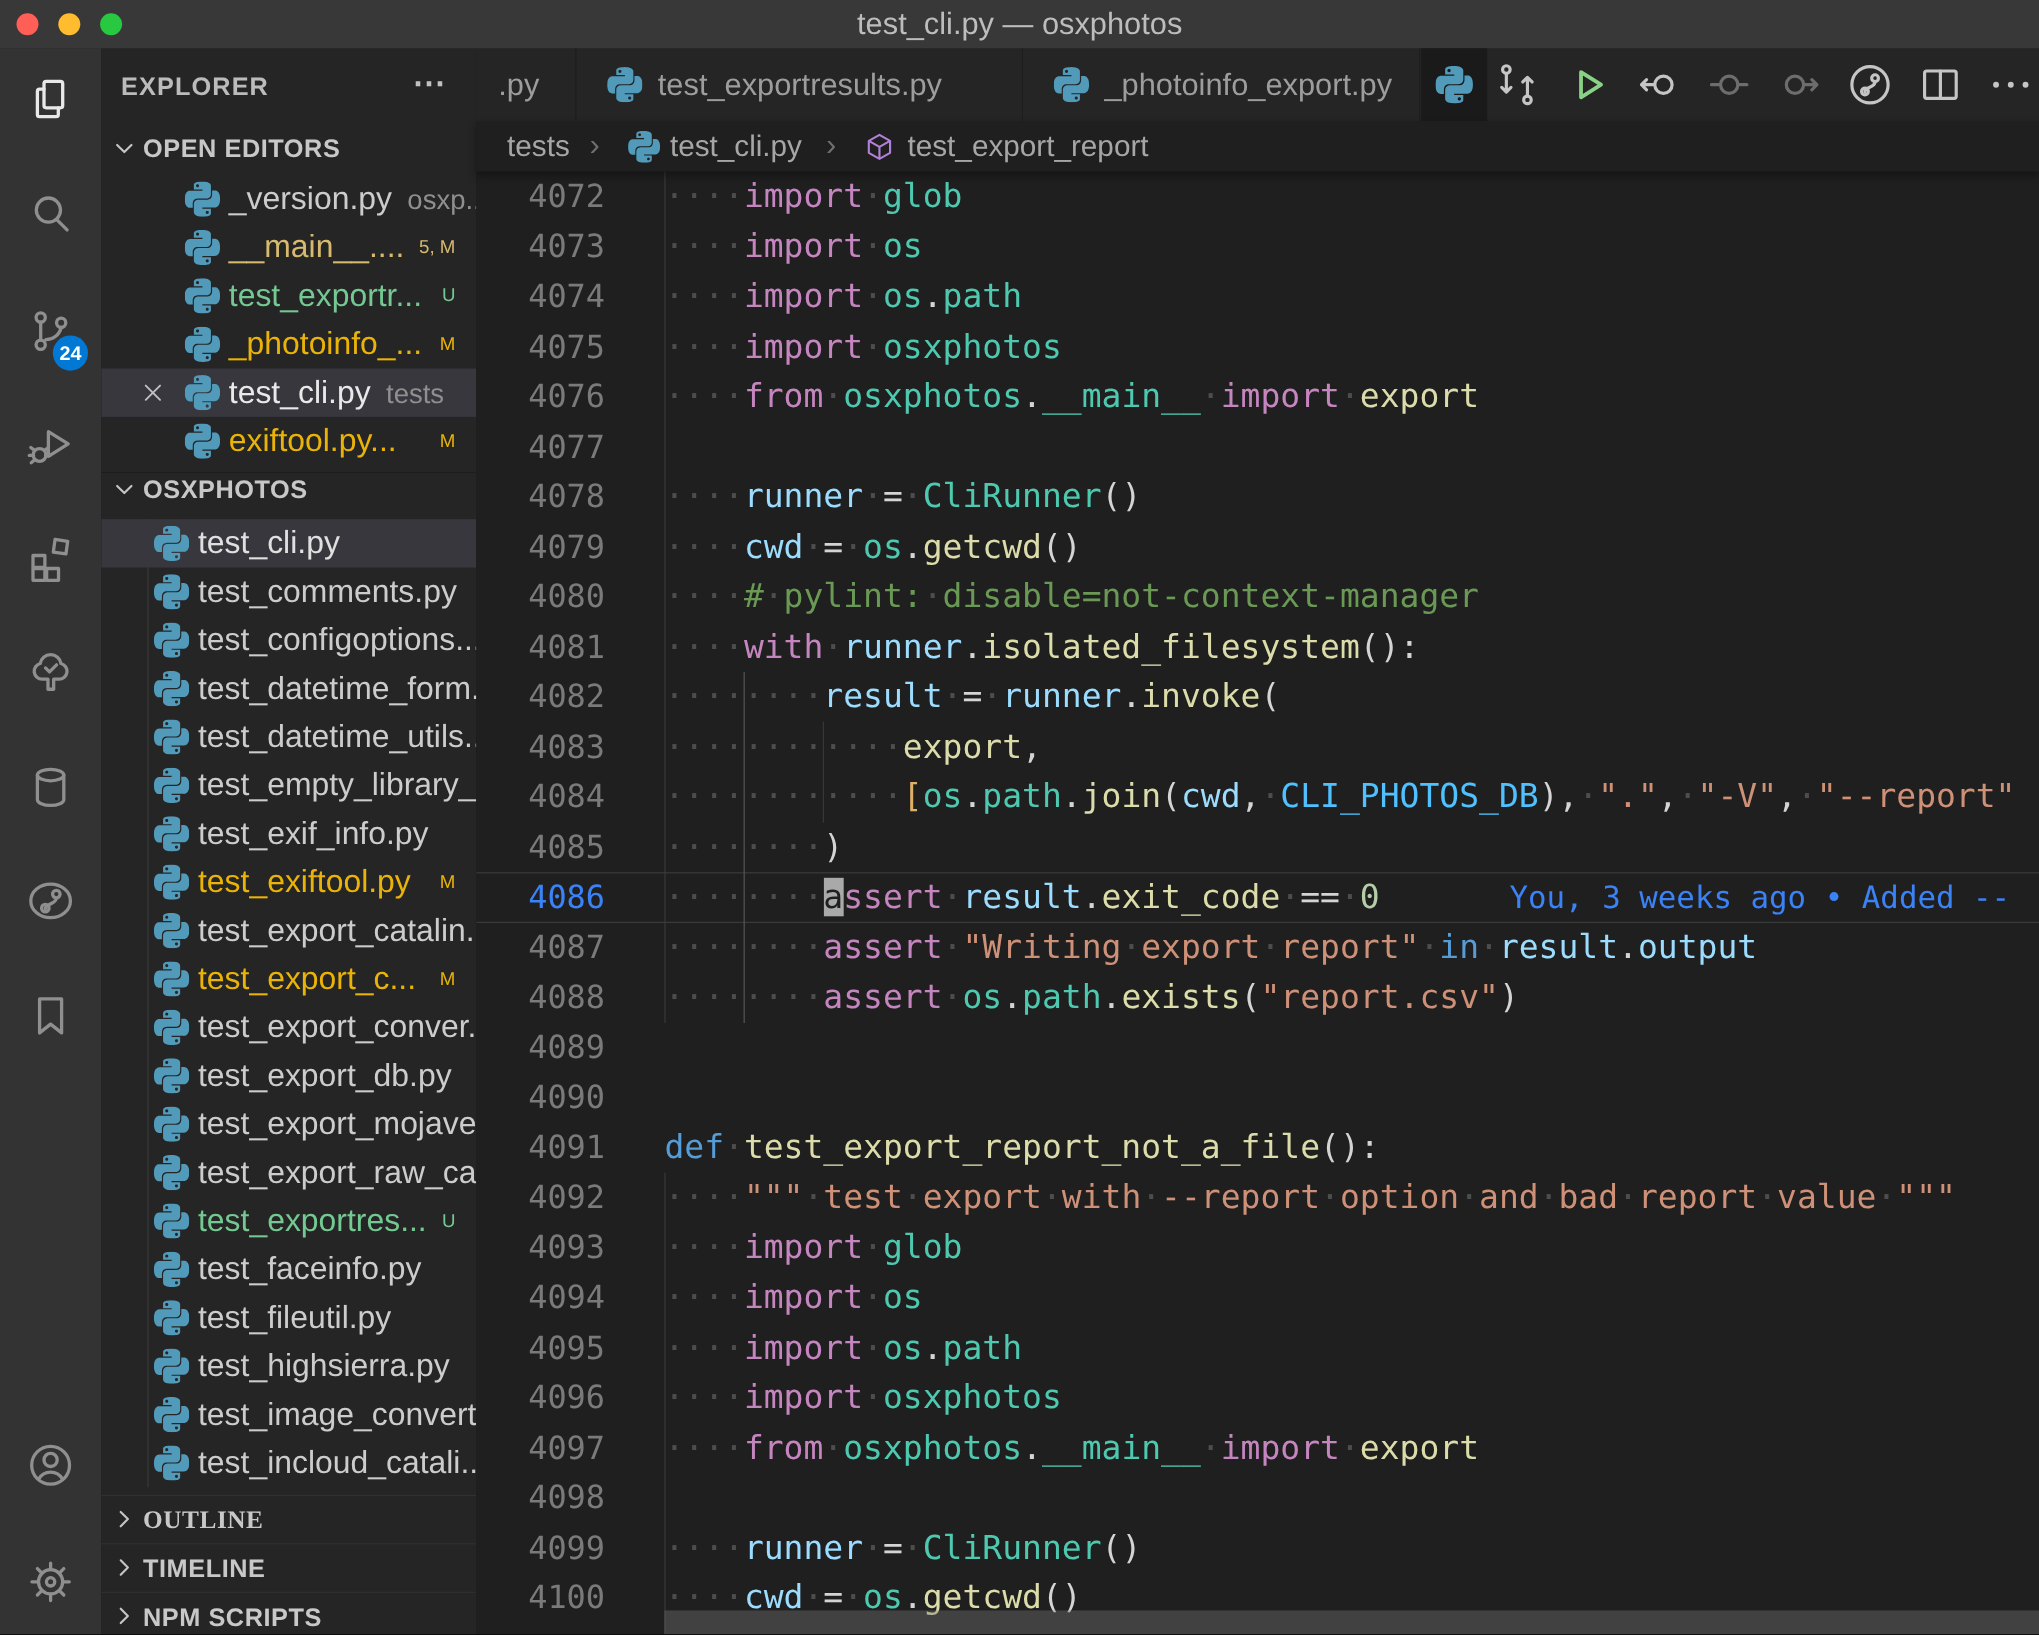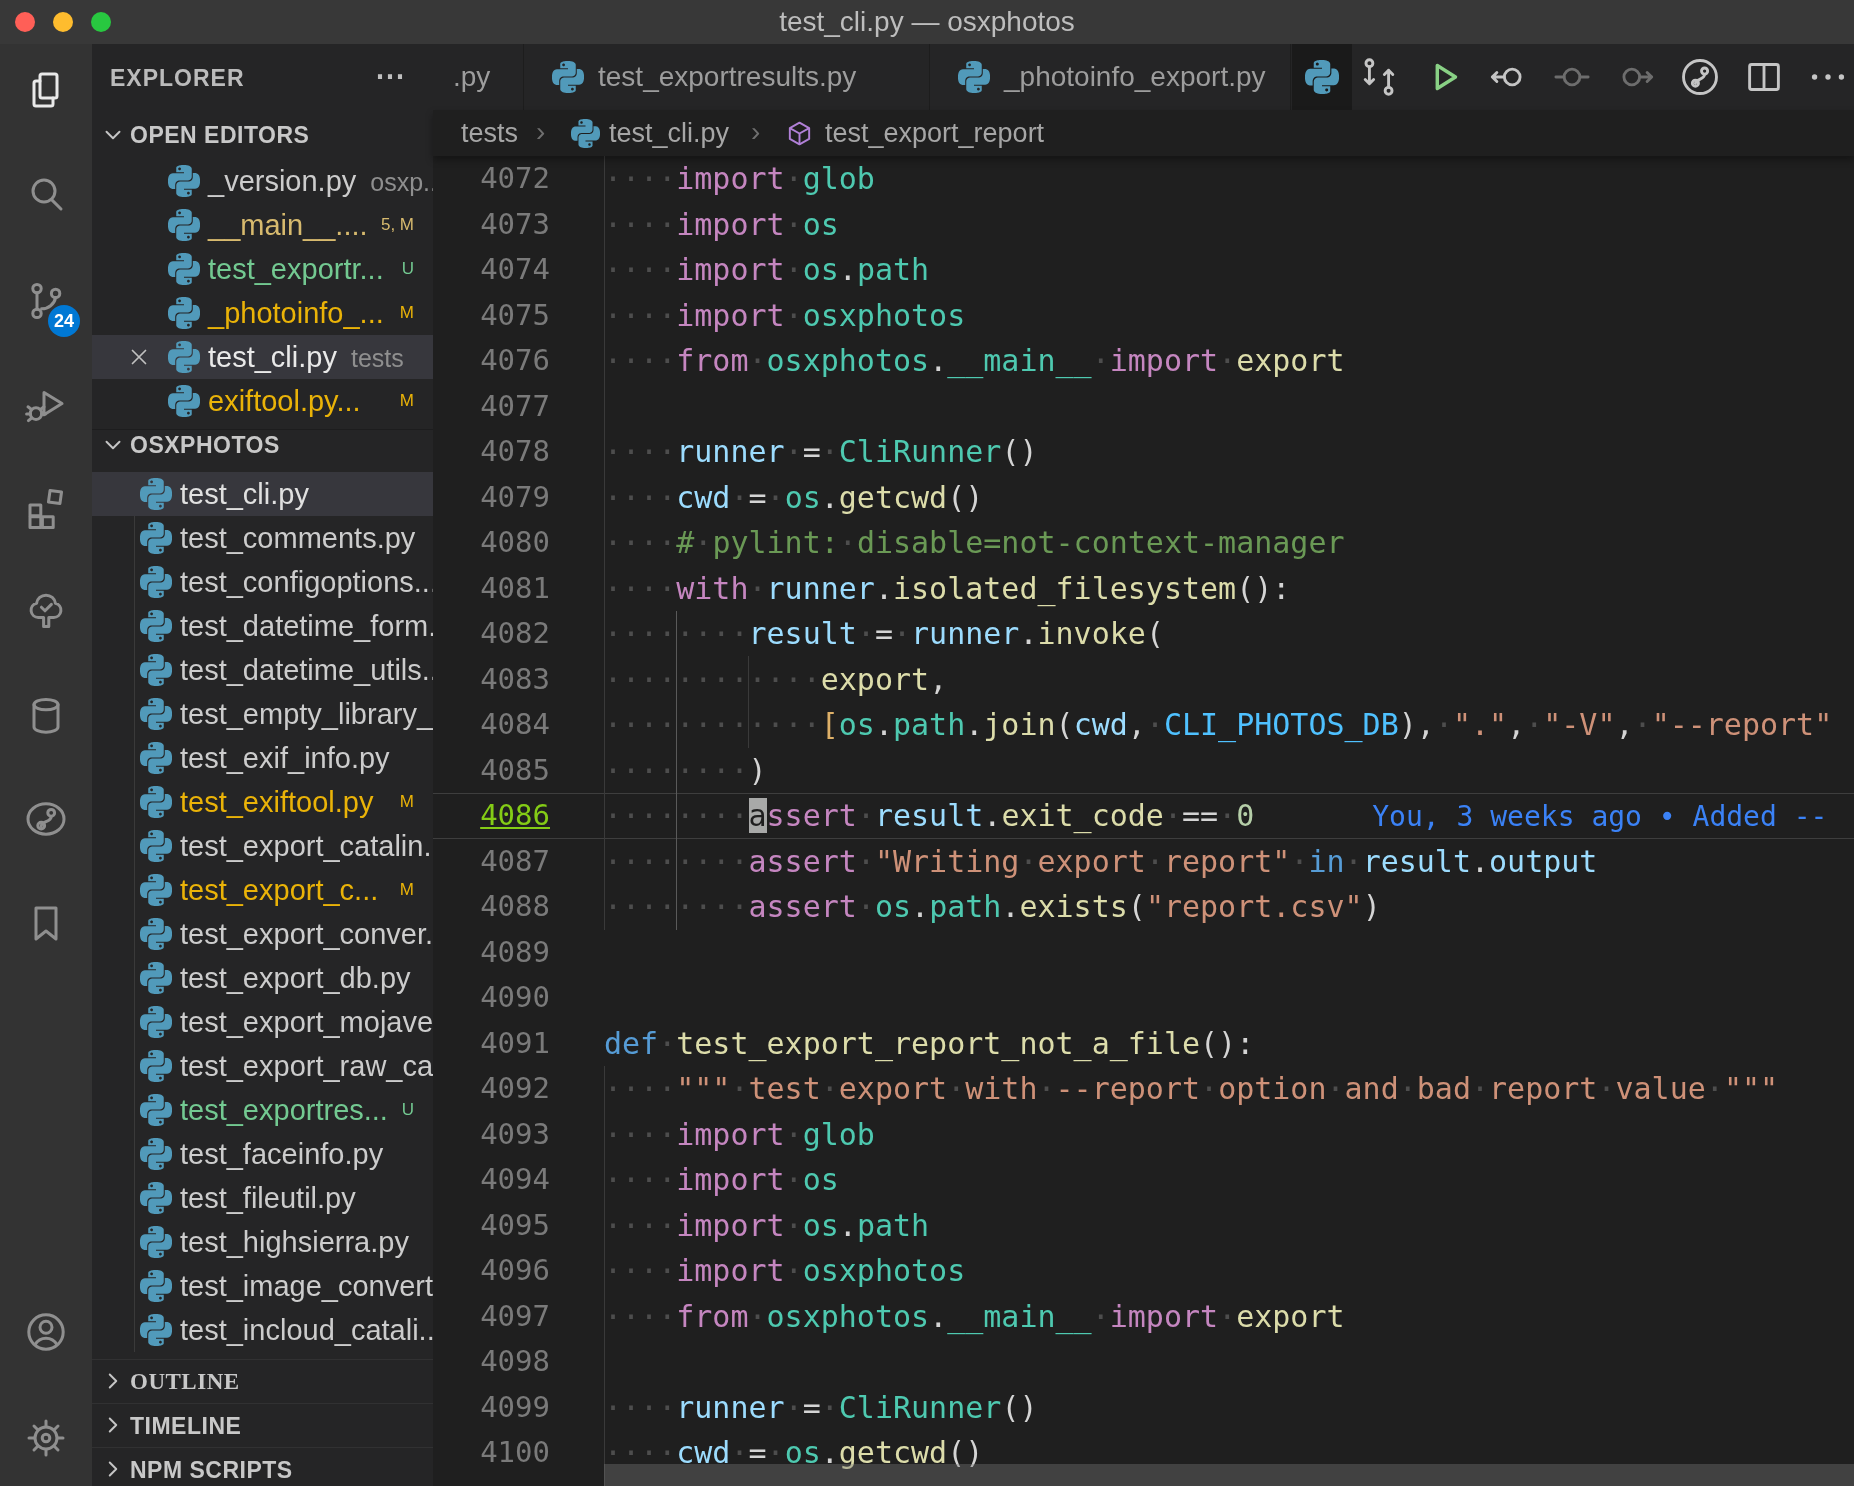--- a/index.html
+++ b/index.html
@@ -60,21 +60,21 @@
           box-shadow:0 4px 7px rgba(0,0,0,.35);z-index:3;}
   .crumbs .item{position:absolute;top:0;line-height:46px;font-size:27px;color:#a6a6a6;white-space:nowrap;}
   .crumbs .sep{position:absolute;top:0;line-height:44px;font-size:28px;color:#6f6f6f;}
   .crumbs .cic{position:absolute;top:9px;}
   .crumbs .cic svg{width:29px;height:29px;}
   
   .codearea{position:absolute;left:433px;top:156px;width:1421px;height:1330px;overflow:hidden;background:#1f1f1f;}
   .crow{position:relative;height:45.5px;line-height:45.5px;white-space:pre;
         font-family:"DejaVu Sans Mono",monospace;font-size:30px;}
   .gut{position:absolute;left:0;top:0;width:117px;text-align:right;color:#7a7a7a;font-size:29px;}
-  .gut.cur{color:#84cc16;text-decoration:underline;}
+  .gut.cur{color:#3b82f6;}
   .ctext{position:absolute;left:171px;top:0;}
   .tk-kw{color:#C586C0}.tk-kb{color:#569CD6}.tk-ty{color:#4EC9B0}.tk-fn{color:#DCDCAA}
   .tk-va{color:#9CDCFE}.tk-st{color:#CE9178}.tk-cm{color:#6A9955}.tk-nu{color:#B5CEA8}
   .tk-pu{color:#D4D4D4}.tk-cs{color:#4FC1FF}.tk-br{color:#DEB068}.tk-ws{color:#4d4d4d}
   .tk-cur{background:#a8a9a8;color:#1f1f1f;}
   .blame{color:#3b82f6;font-size:28px;padding-left:118px;}
   .guide{position:absolute;width:1px;background:#3a3a3a;z-index:1;}
   .guide.active{background:#5a5a5a;}
   .curline{position:absolute;left:0;width:1421px;height:45.5px;border-top:1px solid #3e3e3e;border-bottom:1px solid #3e3e3e;box-sizing:border-box;z-index:0;}
   .hscroll{position:absolute;left:171px;top:1308px;width:1250px;height:22px;background:rgba(121,121,121,.38);z-index:4;}

